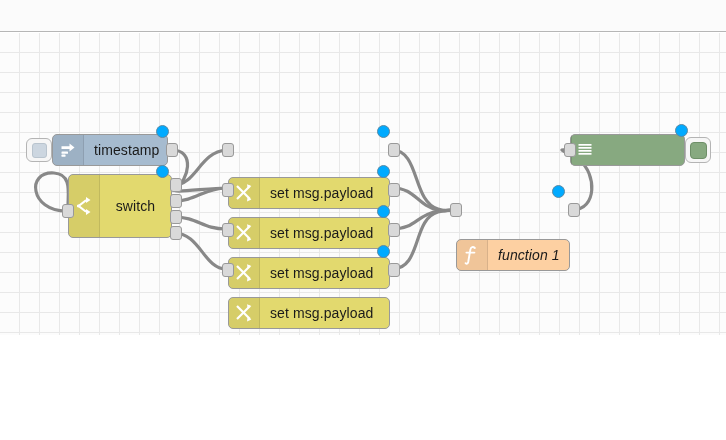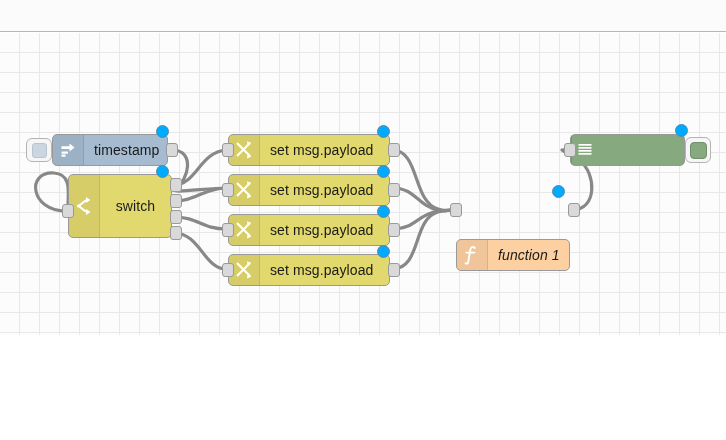--- a/index.html
+++ b/index.html
@@ -67,21 +67,21 @@
     color: #1a1a1a;
     white-space: nowrap;
     letter-spacing: 0.1px;
   }
   .node .label.center { justify-content: center; }
   .node .label.italic { font-style: italic; }
 
   
   .node-inject  { background: #a6bbcf; }
   .node-switch  { background: #e2d96e; }
-  .node-change  { background: #e2d96e; }
+  .node-change  { background: #e2d96e; margin-top: 43px; }
   .node-function{ background: #fdd0a2; }
   .node-debug   { background: #87a980; }
 
   
   .port {
     position: absolute;
     width: 12px; height: 14px;
     background: #d9d9d9;
     border: 1px solid #999999;
     border-radius: 3px;

